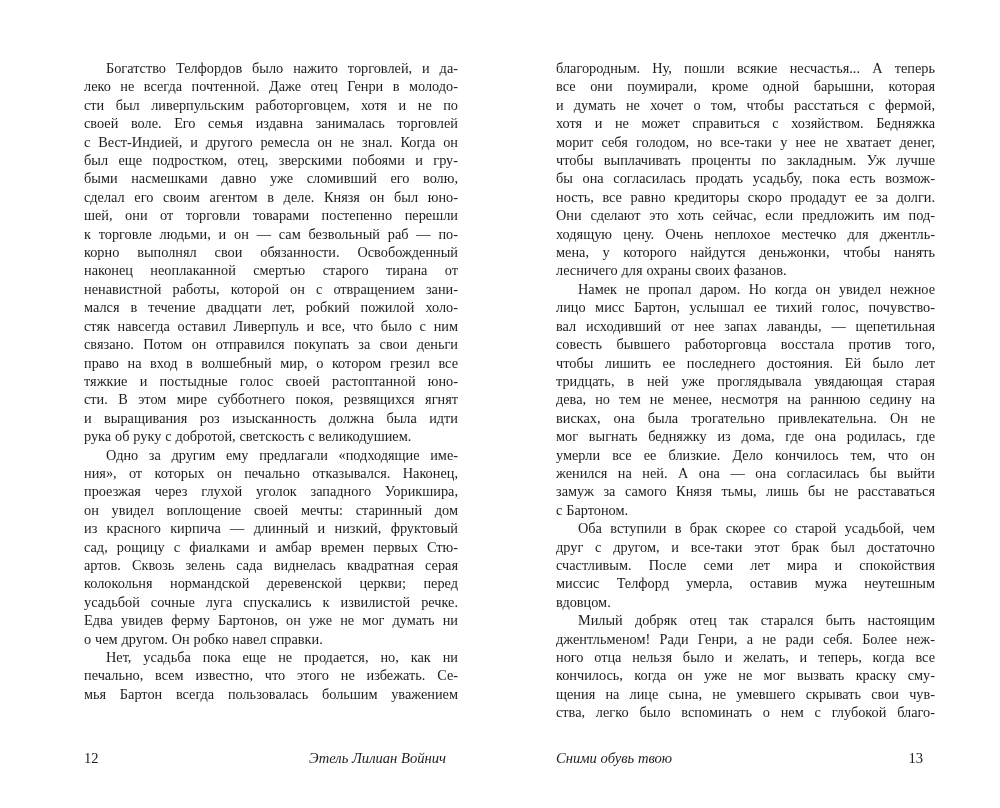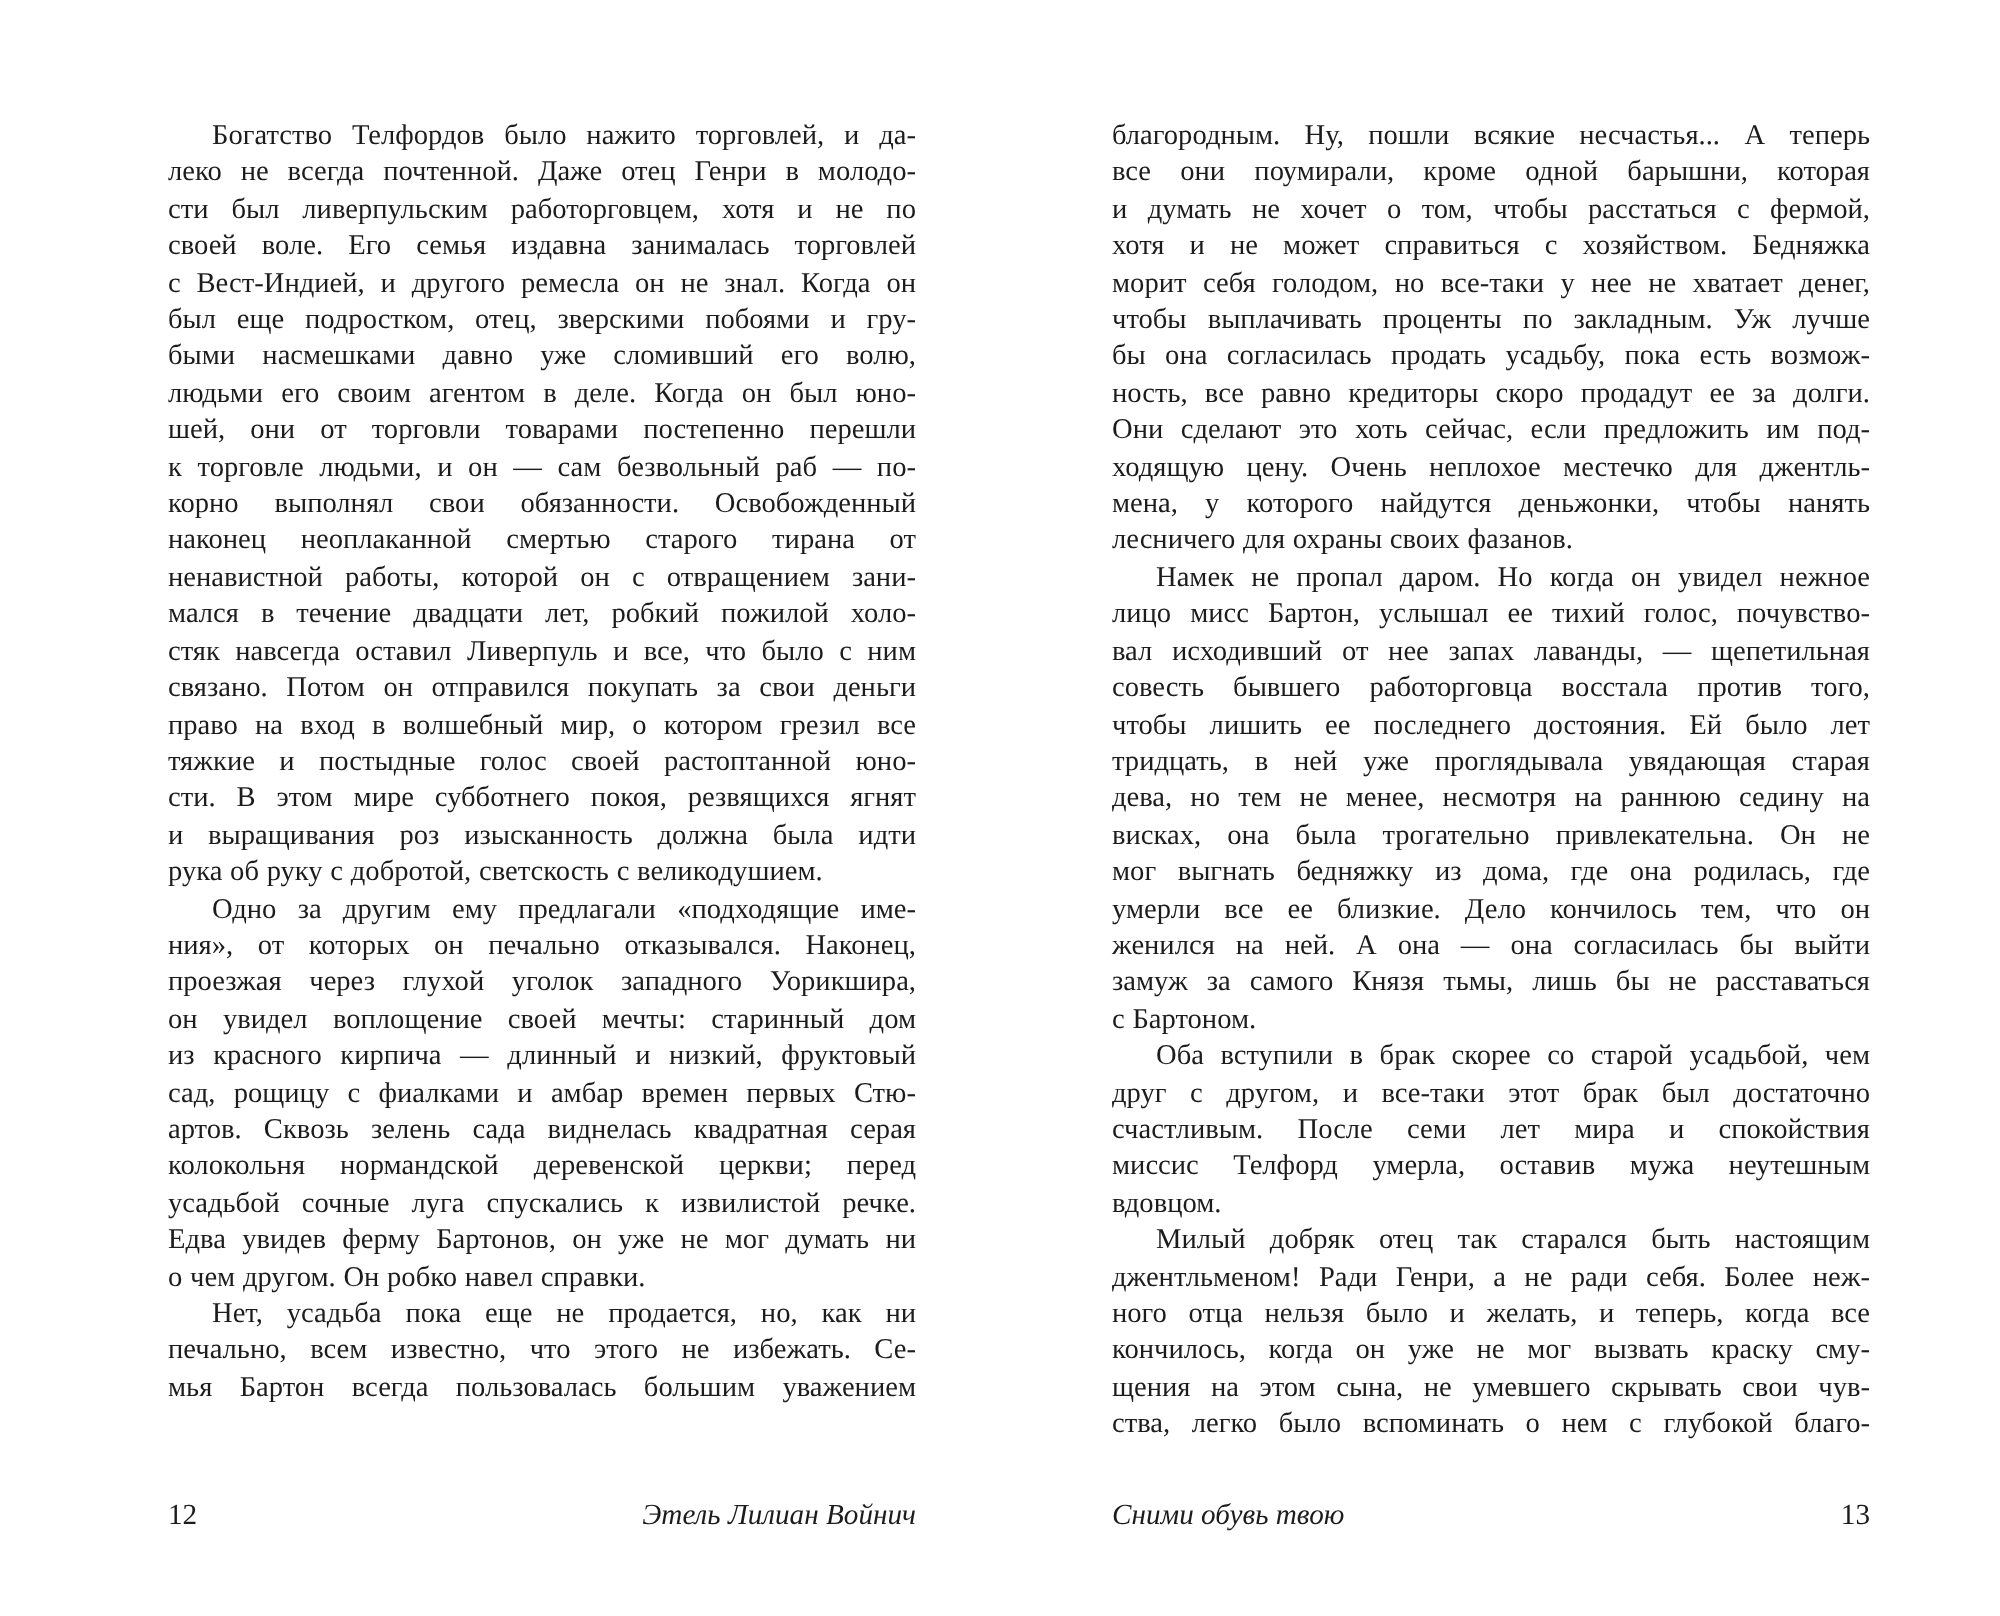--- a/index.html
+++ b/index.html
@@ -44,21 +44,21 @@
     text-align: right;
     text-align-last: left;
   }
   .para.indent .line:first-child {
     text-indent: 22px;
   }
   .page-footer {
     position: absolute;
     top: 729px;
     left: 0;
-    right: 0;
+    right: 12px;
     display: flex;
     justify-content: space-between;
     align-items: baseline;
     font-size: 14.6px;
     line-height: 18px;
   }
   .running-title {
     font-style: italic;
     margin-top: 20px;
   }
@@ -74,21 +74,21 @@
   <div class="page left">
     <div class="page-text">
         <div class="para indent">
           <div class="line">Богатство Телфордов было нажито торговлей, и да-</div>
           <div class="line">леко не всегда почтенной. Даже отец Генри в молодо-</div>
           <div class="line">сти был ливерпульским работорговцем, хотя и не по</div>
           <div class="line">своей воле. Его семья издавна занималась торговлей</div>
           <div class="line">с Вест-Индией, и другого ремесла он не знал. Когда он</div>
           <div class="line">был еще подростком, отец, зверскими побоями и гру-</div>
           <div class="line">быми насмешками давно уже сломивший его волю,</div>
-          <div class="line">людьми его своим агентом в деле. Когда он был юно-</div>
+          <div class="line">сделал его своим агентом в деле. Князя он был юно-</div>
           <div class="line">шей, они от торговли товарами постепенно перешли</div>
           <div class="line">к торговле людьми, и он — сам безвольный раб — по-</div>
           <div class="line">корно выполнял свои обязанности. Освобожденный</div>
           <div class="line">наконец неоплаканной смертью старого тирана от</div>
           <div class="line">ненавистной работы, которой он с отвращением зани-</div>
           <div class="line">мался в течение двадцати лет, робкий пожилой холо-</div>
           <div class="line">стяк навсегда оставил Ливерпуль и все, что было с ним</div>
           <div class="line">связано. Потом он отправился покупать за свои деньги</div>
           <div class="line">право на вход в волшебный мир, о котором грезил все</div>
           <div class="line">тяжкие и постыдные голос своей растоптанной юно-</div>
@@ -157,21 +157,21 @@
           <div class="line">друг с другом, и все-таки этот брак был достаточно</div>
           <div class="line">счастливым. После семи лет мира и спокойствия</div>
           <div class="line">миссис Телфорд умерла, оставив мужа неутешным</div>
           <div class="line last">вдовцом.</div>
         </div>
         <div class="para indent">
           <div class="line">Милый добряк отец так старался быть настоящим</div>
           <div class="line">джентльменом! Ради Генри, а не ради себя. Более неж-</div>
           <div class="line">ного отца нельзя было и желать, и теперь, когда все</div>
           <div class="line">кончилось, когда он уже не мог вызвать краску сму-</div>
-          <div class="line">щения на этом сына, не умевшего скрывать свои чув-</div>
+          <div class="line">щения на лице сына, не умевшего скрывать свои чув-</div>
           <div class="line">ства, легко было вспоминать о нем с глубокой благо-</div>
         </div>
       </div>
     <div class="page-footer">
       <span class="running-title">Сними обувь твою</span>
       <span class="page-number">13</span>
     </div>
   </div>
 
 </div>

